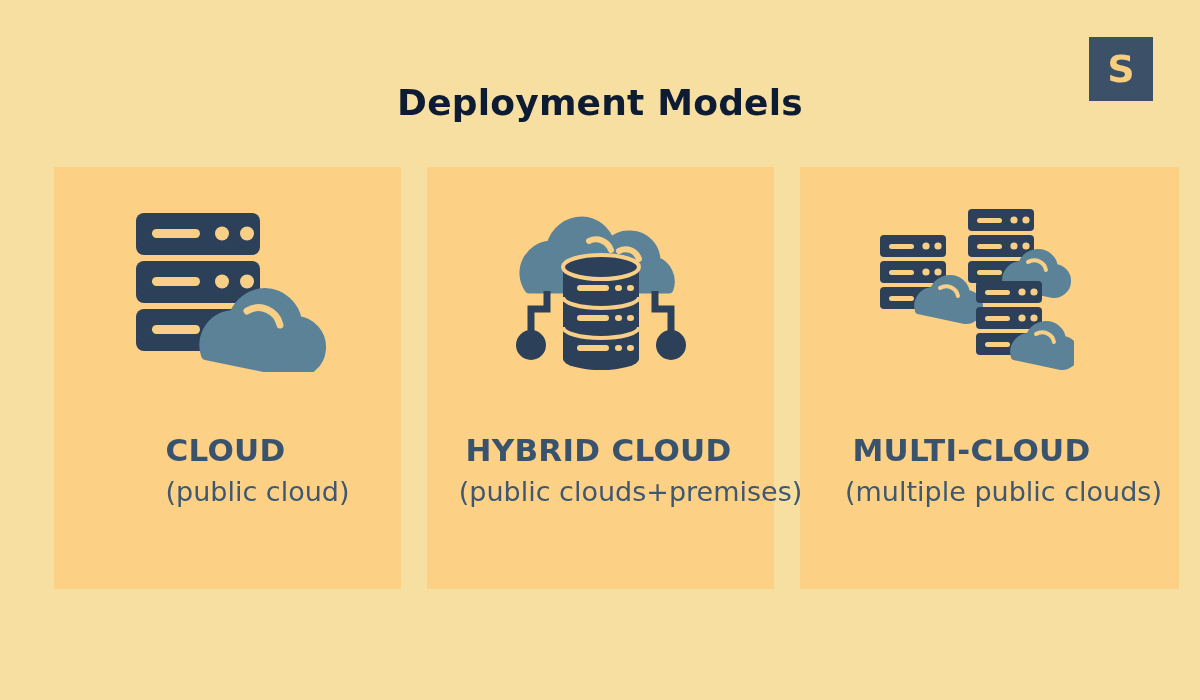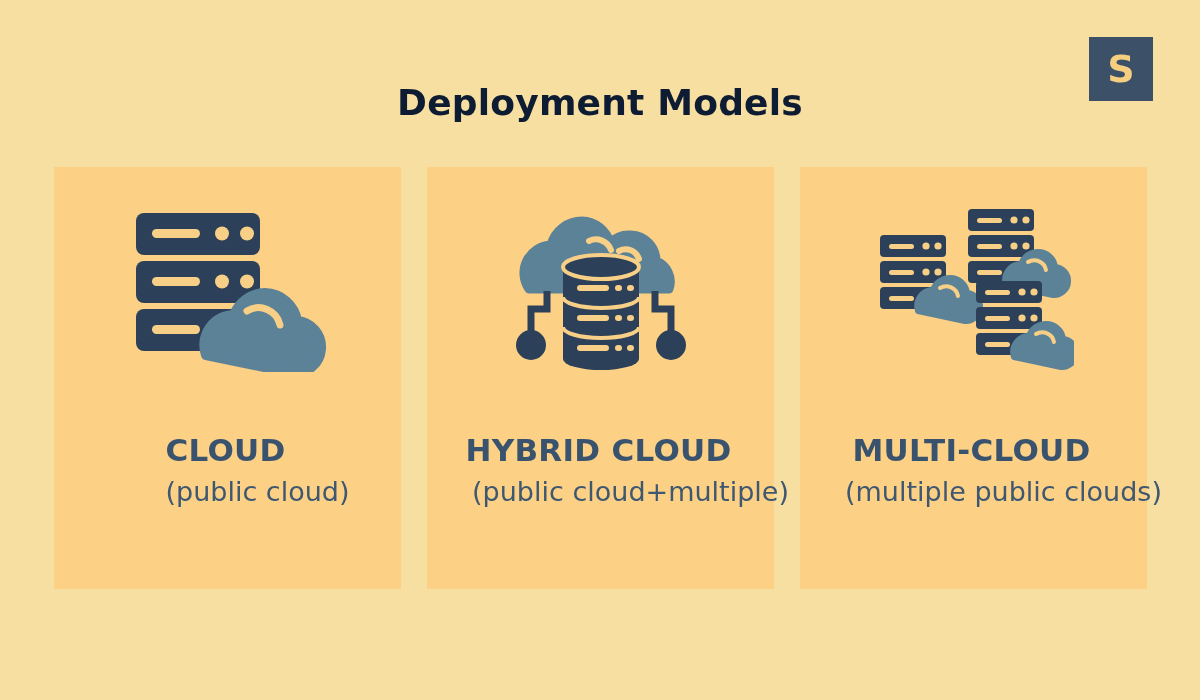--- a/index.html
+++ b/index.html
@@ -37,21 +37,21 @@
   }
 
   
   .card{
     position:absolute;top:167px;
     width:347px;height:422px;
     background:#fcd085;
   }
   .card-1{left:54px;}
   .card-2{left:427px;text-decoration:underline;}
-  .card-3{left:800px;}
+  .card-3{left:800px;padding-left:32px;}
 
   .icon-wrap{
     position:absolute;left:0;top:0;width:347px;height:245px;
     display:flex;align-items:center;justify-content:center;
   }
   .card-title{
     position:absolute;left:0;top:265px;width:343px;
     text-align:center;
     font-size:31px;font-weight:bold;
     color:#39536e;
@@ -146,21 +146,21 @@
           <rect x="114" y="110" width="7" height="6" rx="3" fill="#f8cf86"></rect>
           <rect x="126" y="110" width="7" height="6" rx="3" fill="#f8cf86"></rect>
 
           <rect x="76" y="140" width="32" height="6" rx="3" fill="#f8cf86"></rect>
           <rect x="114" y="140" width="7" height="6" rx="3" fill="#f8cf86"></rect>
           <rect x="126" y="140" width="7" height="6" rx="3" fill="#f8cf86"></rect>
         </g>
       </svg>
     </div>
     <div class="card-title">HYBRID CLOUD</div>
-    <div class="card-sub">(public cloud+multiple)</div>
+    <div class="card-sub">(public clouds+premises)</div>
   </div>
 
   <div class="card card-3">
     <div class="icon-wrap">
       <svg width="200" height="165" viewBox="0 0 200 165">
         <defs>
           <g id="mini-unit">
             <rect x="0" y="0" width="66" height="22" rx="4" fill="#2c4059"></rect>
             <rect x="9" y="9" width="25" height="5" rx="2.5" fill="#f8cf86"></rect>
             <circle cx="46" cy="11" r="3.6" fill="#f8cf86"></circle>

